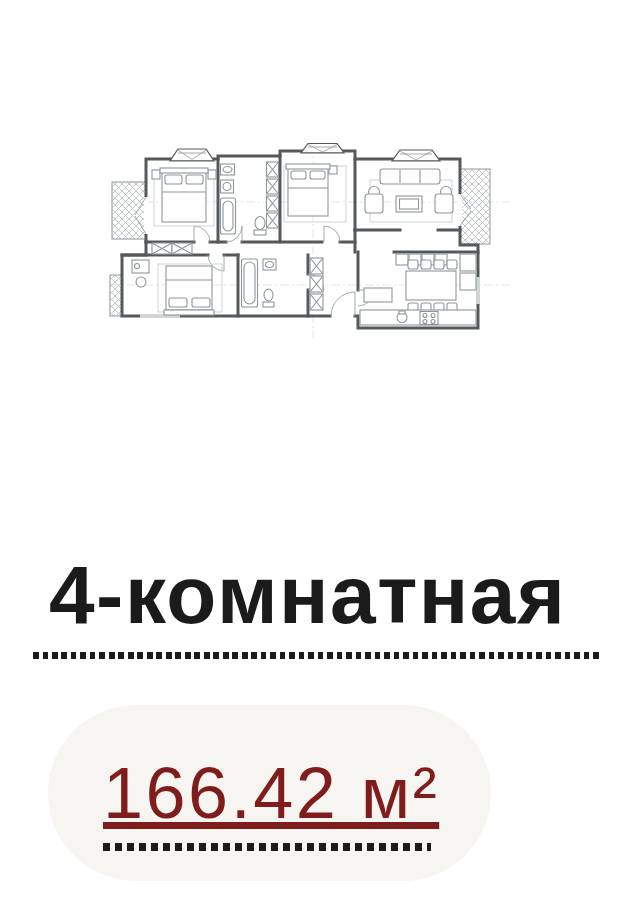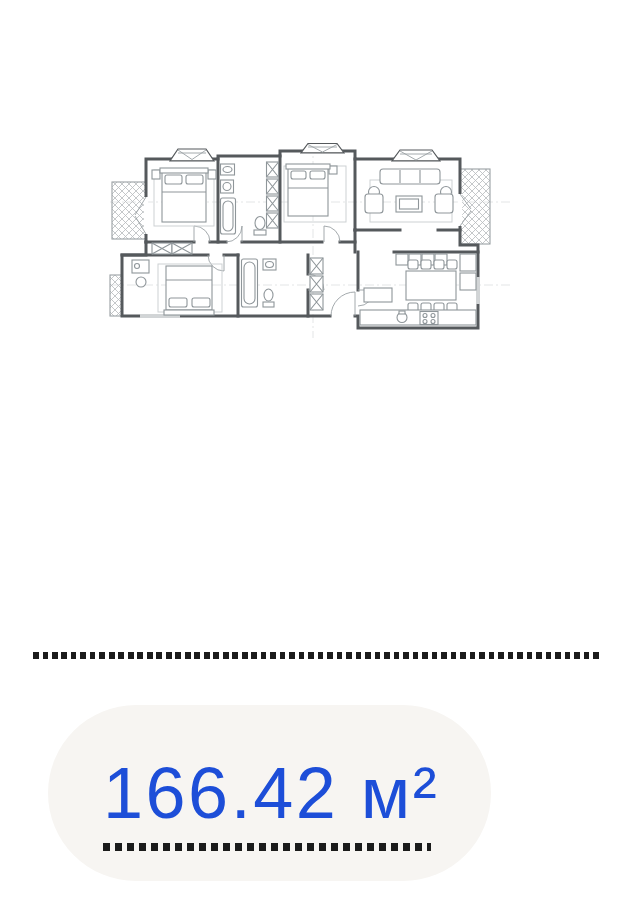--- a/index.html
+++ b/index.html
@@ -27,21 +27,21 @@
     background-image:repeating-linear-gradient(90deg,#1b1b1b 0 5.5px,transparent 5.5px 9.5px);
   }
   
   .area-card {
     position:absolute; left:48px; top:705px; width:443px; height:176px;
     background:#f7f5f2; border-radius:100px; cursor:pointer;
   }
   .area-value {
     position:absolute; left:55px; top:52px;
     font-size:72px; font-weight:400; line-height:1;
-    letter-spacing:2.5px; color:#1d4ed8; white-space:nowrap;
+    letter-spacing:2.5px; color:#7f1d1d; white-space:nowrap;text-decoration:underline;
   }
   .area-dots {
     position:absolute; left:55px; top:138px; width:328px; height:8px;
     background-image:repeating-linear-gradient(90deg,#1b1b1b 0 7px,transparent 7px 12px);
   }
 </style>
 </head>
 <body>
 
 <div class="page">
@@ -246,20 +246,21 @@
           <rect x="312" y="169.5" width="18" height="13"></rect>
           <circle cx="317" cy="173.5" r="2"></circle>
           <circle cx="325" cy="173.5" r="2"></circle>
           <circle cx="317" cy="179.5" r="2"></circle>
           <circle cx="325" cy="179.5" r="2"></circle>
         </g>
       </g>
     </svg>
   </figure>
 
+  <h1 class="title">4-комнатная</h1>
   <div class="title-dots"></div>
 
   <div class="area-card">
     <div class="area-value">166.42 м²</div>
     <div class="area-dots"></div>
   </div>
 
 </div>
 
 </body></html>

